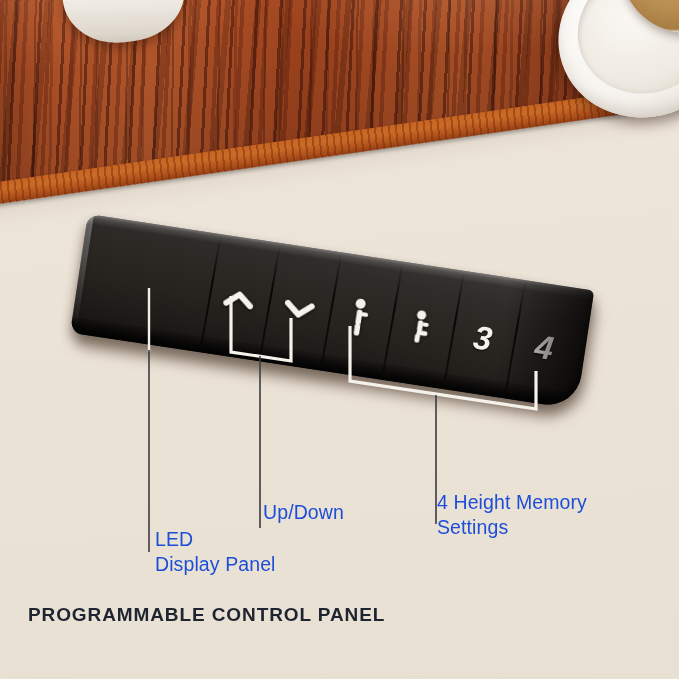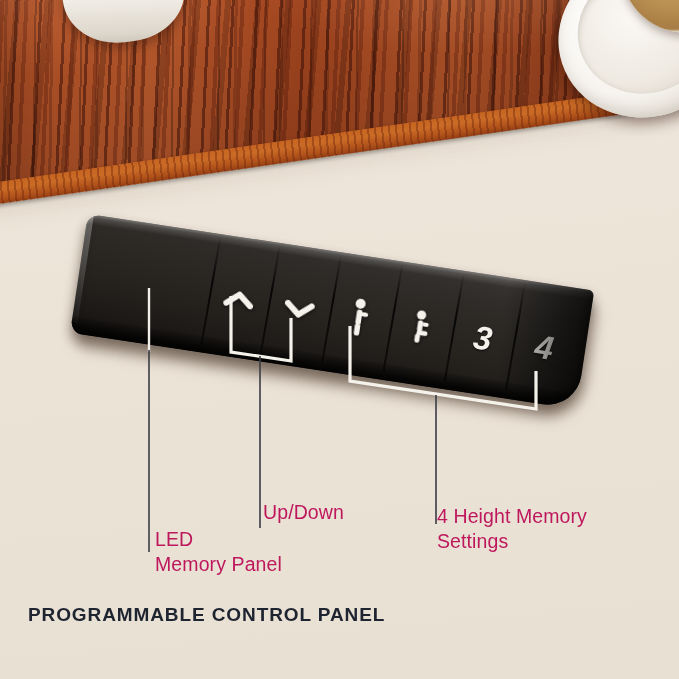--- a/index.html
+++ b/index.html
@@ -147,30 +147,30 @@
     transform:translateY(4px);
   }
   .icon-sv{transform:translateY(2px);filter:drop-shadow(0 1px 2px rgba(0,0,0,.75));}
 
   
   .leaders{position:absolute;left:0;top:0;width:679px;height:679px;pointer-events:none;}
 
   
   .cap{
     position:absolute;
-    color:#be185d;
+    color:#1d4ed8;
     font-family:"Liberation Sans", sans-serif;
     font-size:19.5px;
     line-height:25px;
     letter-spacing:.1px;
     white-space:pre-line;
   }
   #cap-led{left:155px;top:527px;}
   #cap-updown{left:263px;top:500px;}
-  #cap-mem{left:437px;top:504px;}
+  #cap-mem{left:437px;top:490px;}
 
   .headline{
     position:absolute;left:28px;top:604px;
     color:#1e2430;
     font-family:"Liberation Sans", sans-serif;
     font-size:19px;
     font-weight:700;
     letter-spacing:.9px;
   }
 </style>
@@ -254,20 +254,20 @@
     <line x1="149" y1="350" x2="149" y2="552" stroke="#3a3d44" stroke-width="1.6"></line>
 
     <path d="M231 296 L231 352 L291 361 L291 318" fill="none" stroke="#f5f2ec" stroke-width="3.2" stroke-linejoin="miter"></path>
     <line x1="260" y1="356" x2="260" y2="528" stroke="#3a3d44" stroke-width="1.6"></line>
 
     <path d="M350 326 L350 381 L536 409 L536 371" fill="none" stroke="#f5f2ec" stroke-width="3.2" stroke-linejoin="miter"></path>
     <line x1="436" y1="395" x2="436" y2="524" stroke="#3a3d44" stroke-width="1.6"></line>
   </svg>
 
   <div class="cap" id="cap-led">LED
-Memory Panel</div>
+Display Panel</div>
   <div class="cap" id="cap-updown">Up/Down</div>
   <div class="cap" id="cap-mem">4 Height Memory
 Settings</div>
 
   <div class="headline">PROGRAMMABLE CONTROL PANEL</div>
 
 </div>
 
 </body></html>

